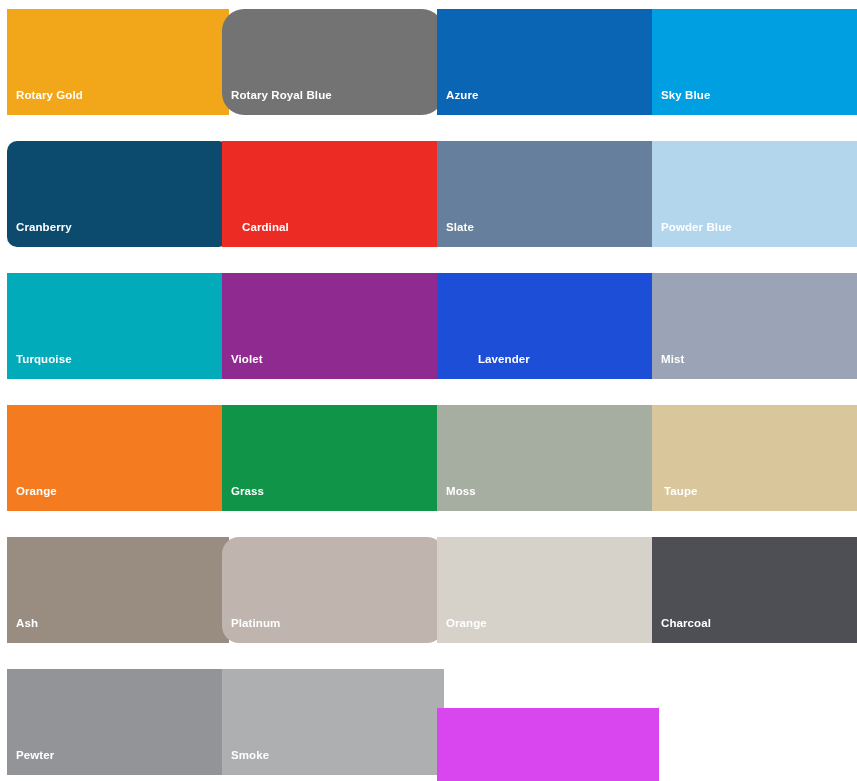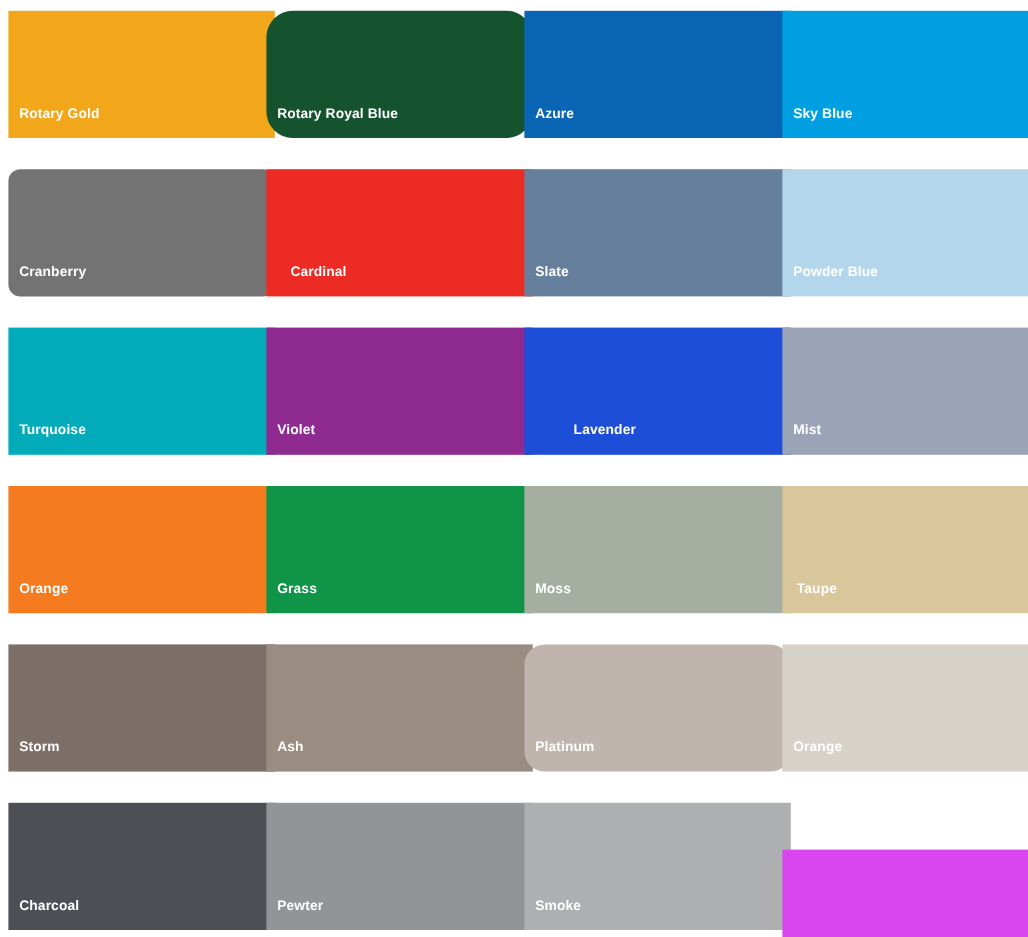--- a/index.html
+++ b/index.html
@@ -51,30 +51,30 @@
     white-space: nowrap;
   }
 </style>
 </head>
 <body style="background: rgb(255, 255, 255);">
 
 <main id="palette-grid" style="background: rgb(255, 255, 255);">
     <div class="swatch" style="background-color: rgb(242, 167, 27);">
       <span class="swatch-label" style="color: rgb(255, 255, 255);">Rotary Gold</span>
     </div>
-    <div class="swatch" style="background-color: #14532d; border-radius: 22px;">
+    <div class="swatch" style="background-color: #737373; border-radius: 22px;">
       <span class="swatch-label" style="color: rgb(255, 255, 255);">Rotary Royal Blue</span>
     </div>
     <div class="swatch" style="background-color: rgb(10, 102, 180);">
       <span class="swatch-label" style="color: rgb(255, 255, 255);">Azure</span>
     </div>
     <div class="swatch" style="background-color: rgb(0, 159, 225);">
       <span class="swatch-label" style="color: rgb(255, 255, 255);">Sky Blue</span>
     </div>
-    <div class="swatch" style="background-color: #737373; border-radius: 10px;">
+    <div class="swatch" style="background-color: #0c4a6e; border-radius: 10px;">
       <span class="swatch-label" style="color: rgb(255, 255, 255);">Cranberry</span>
     </div>
     <div class="swatch" style="background-color: rgb(236, 43, 37);">
       <span class="swatch-label" style="color: rgb(255, 255, 255); padding-left: 20px;">Cardinal</span>
     </div>
     <div class="swatch" style="background-color: rgb(102, 127, 156);">
       <span class="swatch-label" style="color: rgb(255, 255, 255);">Slate</span>
     </div>
     <div class="swatch" style="background-color: rgb(180, 214, 236);">
       <span class="swatch-label" style="color: rgb(255, 255, 255);">Powder Blue</span>
@@ -96,23 +96,20 @@
     </div>
     <div class="swatch" style="background-color: rgb(16, 148, 72); align-items: flex-end;">
       <span class="swatch-label" style="color: rgb(255, 255, 255);">Grass</span>
     </div>
     <div class="swatch" style="background-color: rgb(166, 174, 162);">
       <span class="swatch-label" style="color: rgb(255, 255, 255);">Moss</span>
     </div>
     <div class="swatch" style="background-color: rgb(217, 199, 155);">
       <span class="swatch-label" style="color: rgb(255, 255, 255); padding-left: 12px;">Taupe</span>
     </div>
-    <div class="swatch" style="background-color: rgb(124, 111, 104);">
-      <span class="swatch-label" style="color: rgb(255, 255, 255);">Storm</span>
-    </div>
     <div class="swatch" style="background-color: rgb(153, 141, 130);">
       <span class="swatch-label" style="color: rgb(255, 255, 255);">Ash</span>
     </div>
     <div class="swatch" style="background-color: rgb(191, 180, 174); border-radius: 17px;">
       <span class="swatch-label" style="color: rgb(255, 255, 255);">Platinum</span>
     </div>
     <div class="swatch" style="background-color: rgb(214, 209, 201);">
       <span class="swatch-label" style="color: rgb(255, 255, 255);">Orange</span>
     </div>
     <div class="swatch" style="background-color: rgb(77, 79, 85);">

